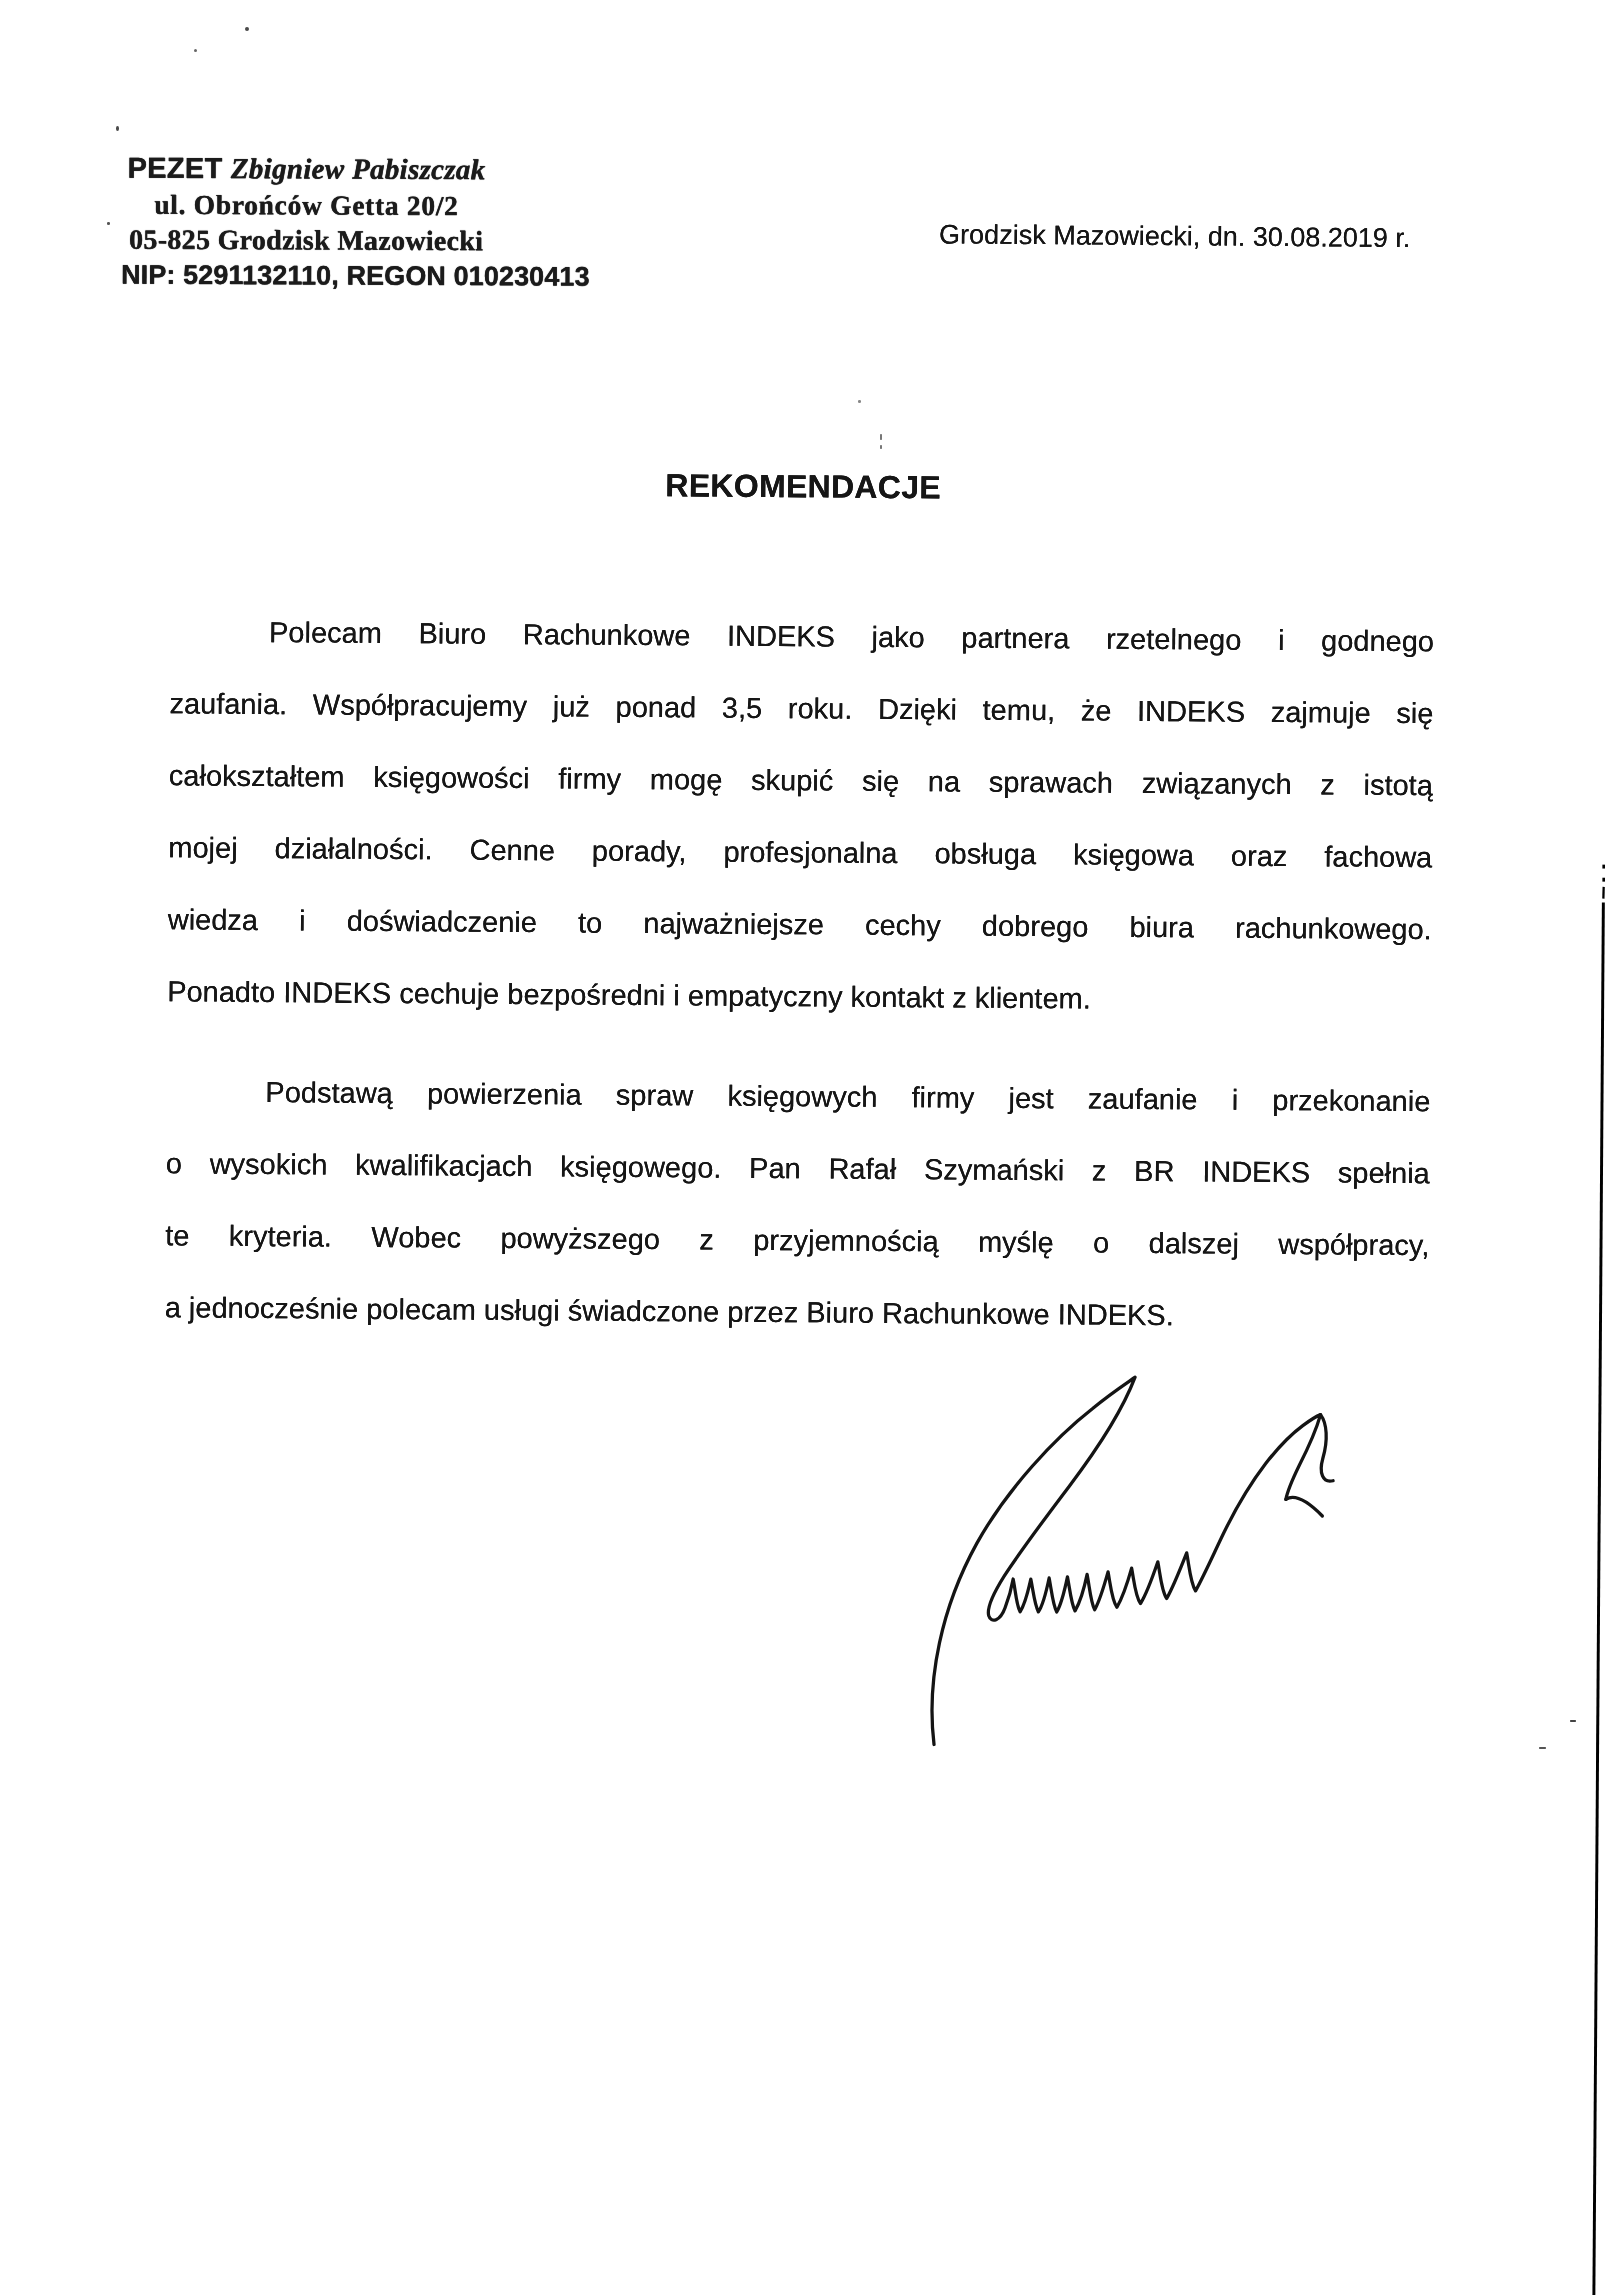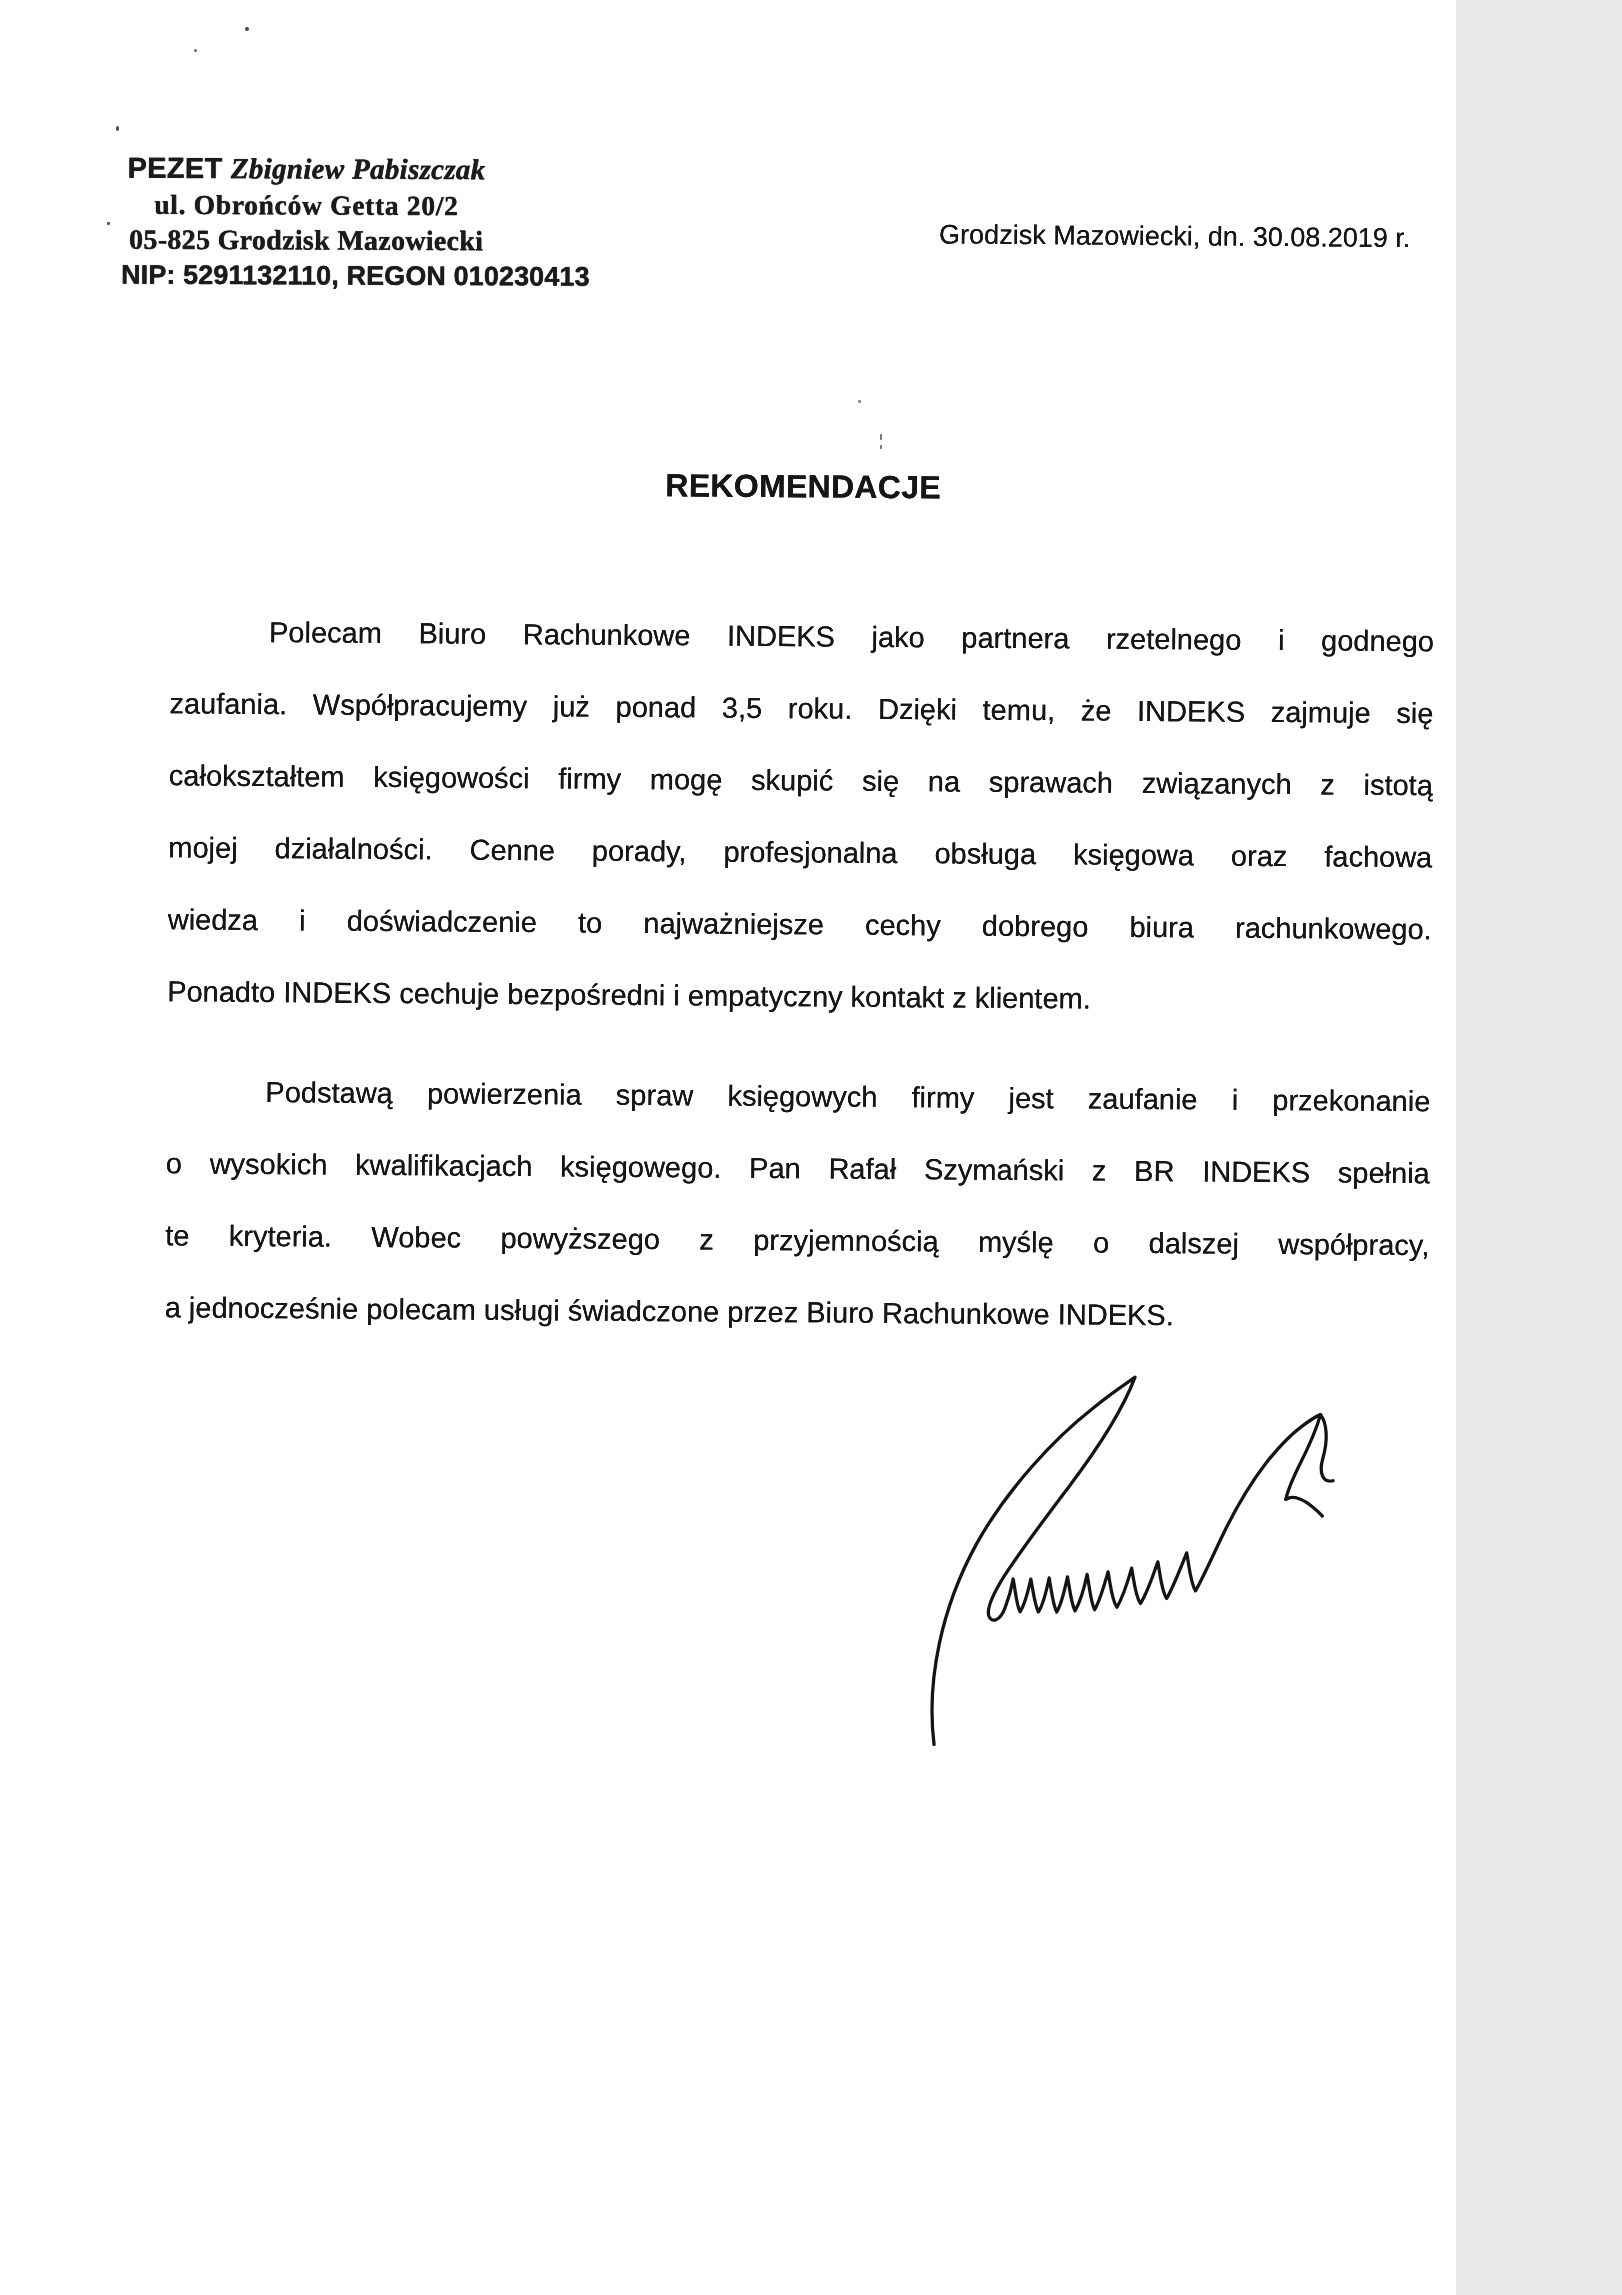--- a/index.html
+++ b/index.html
@@ -1,19 +1,19 @@
 <!DOCTYPE html>
 <html lang="pl" style="font-size:10.5px"><head>
 <meta charset="utf-8">
 <title>Rekomendacje</title>
 <style>
   html,body{margin:0;padding:0;background:#e8e8e8;}
   .page{
     position:relative;
-    width:1456px;height:2295px;
+    width:1622px;height:2295px;
     background:#ffffff;
     overflow:hidden;
     font-family:"Liberation Sans", sans-serif;
     color:#161616;
   }
   
   .scan-rotate{
     position:absolute;left:0;top:0;width:1622px;height:2295px;
     transform:rotate(0.45deg);
     transform-origin:0 0;

